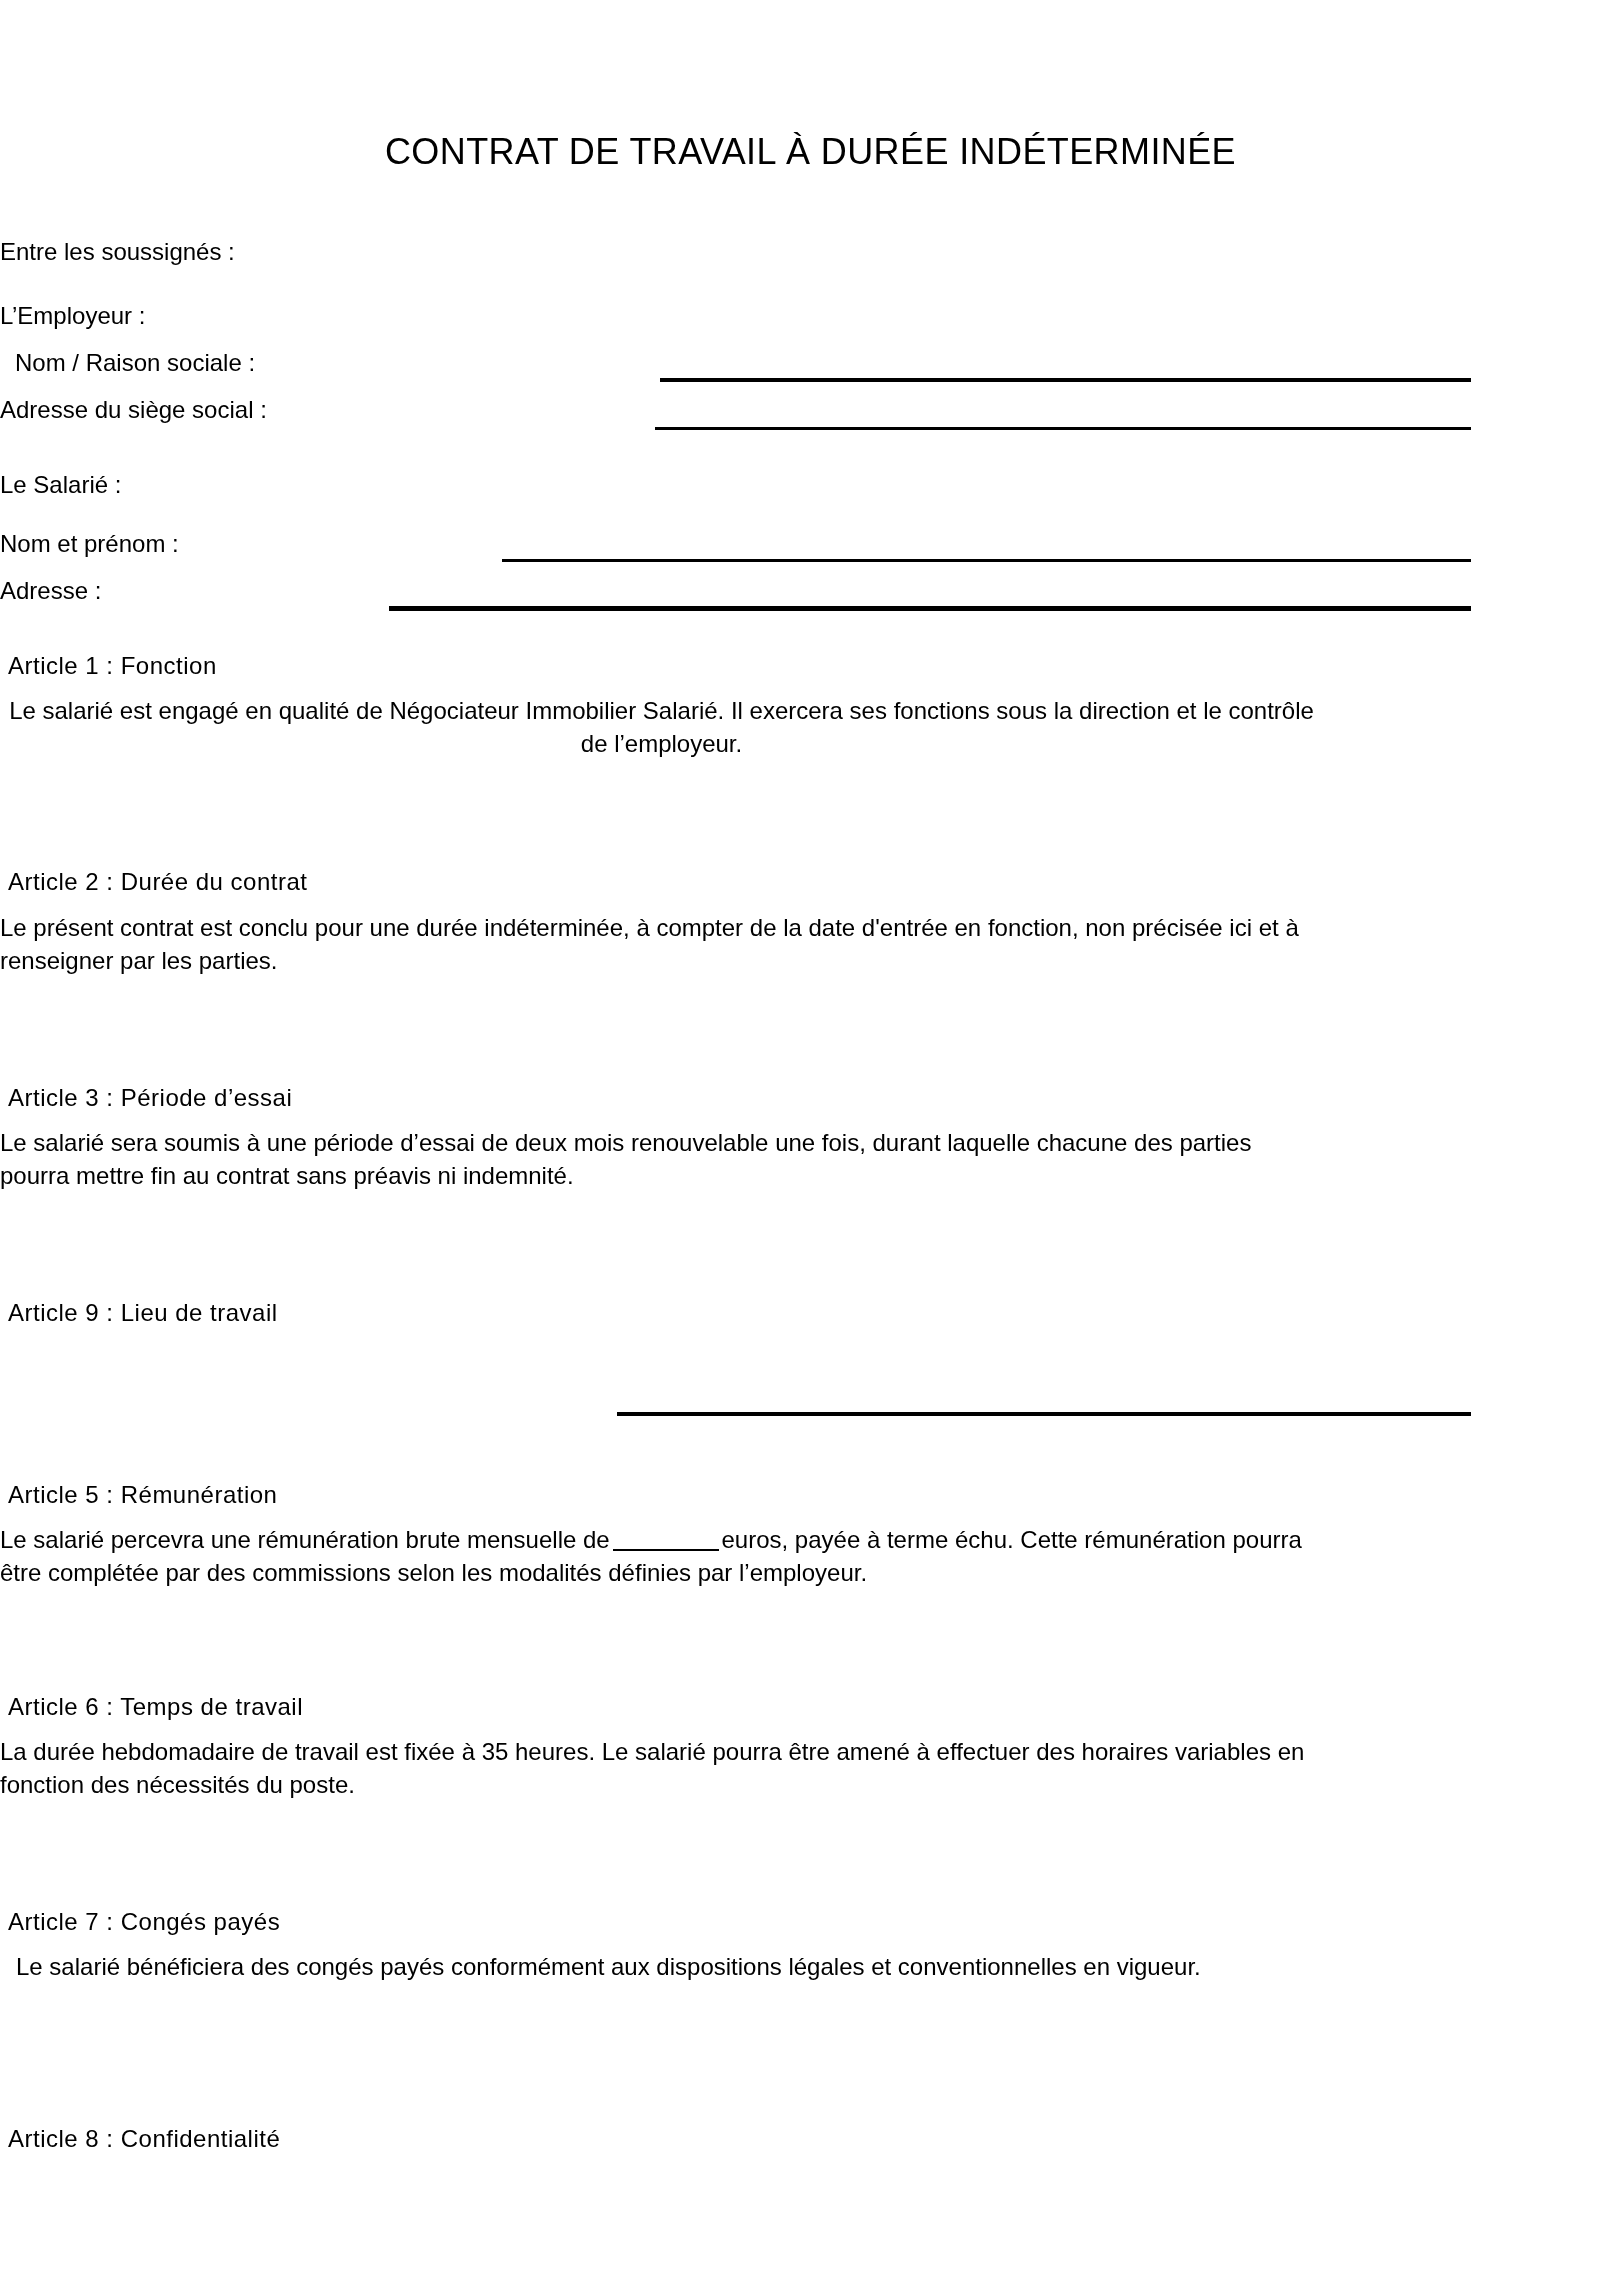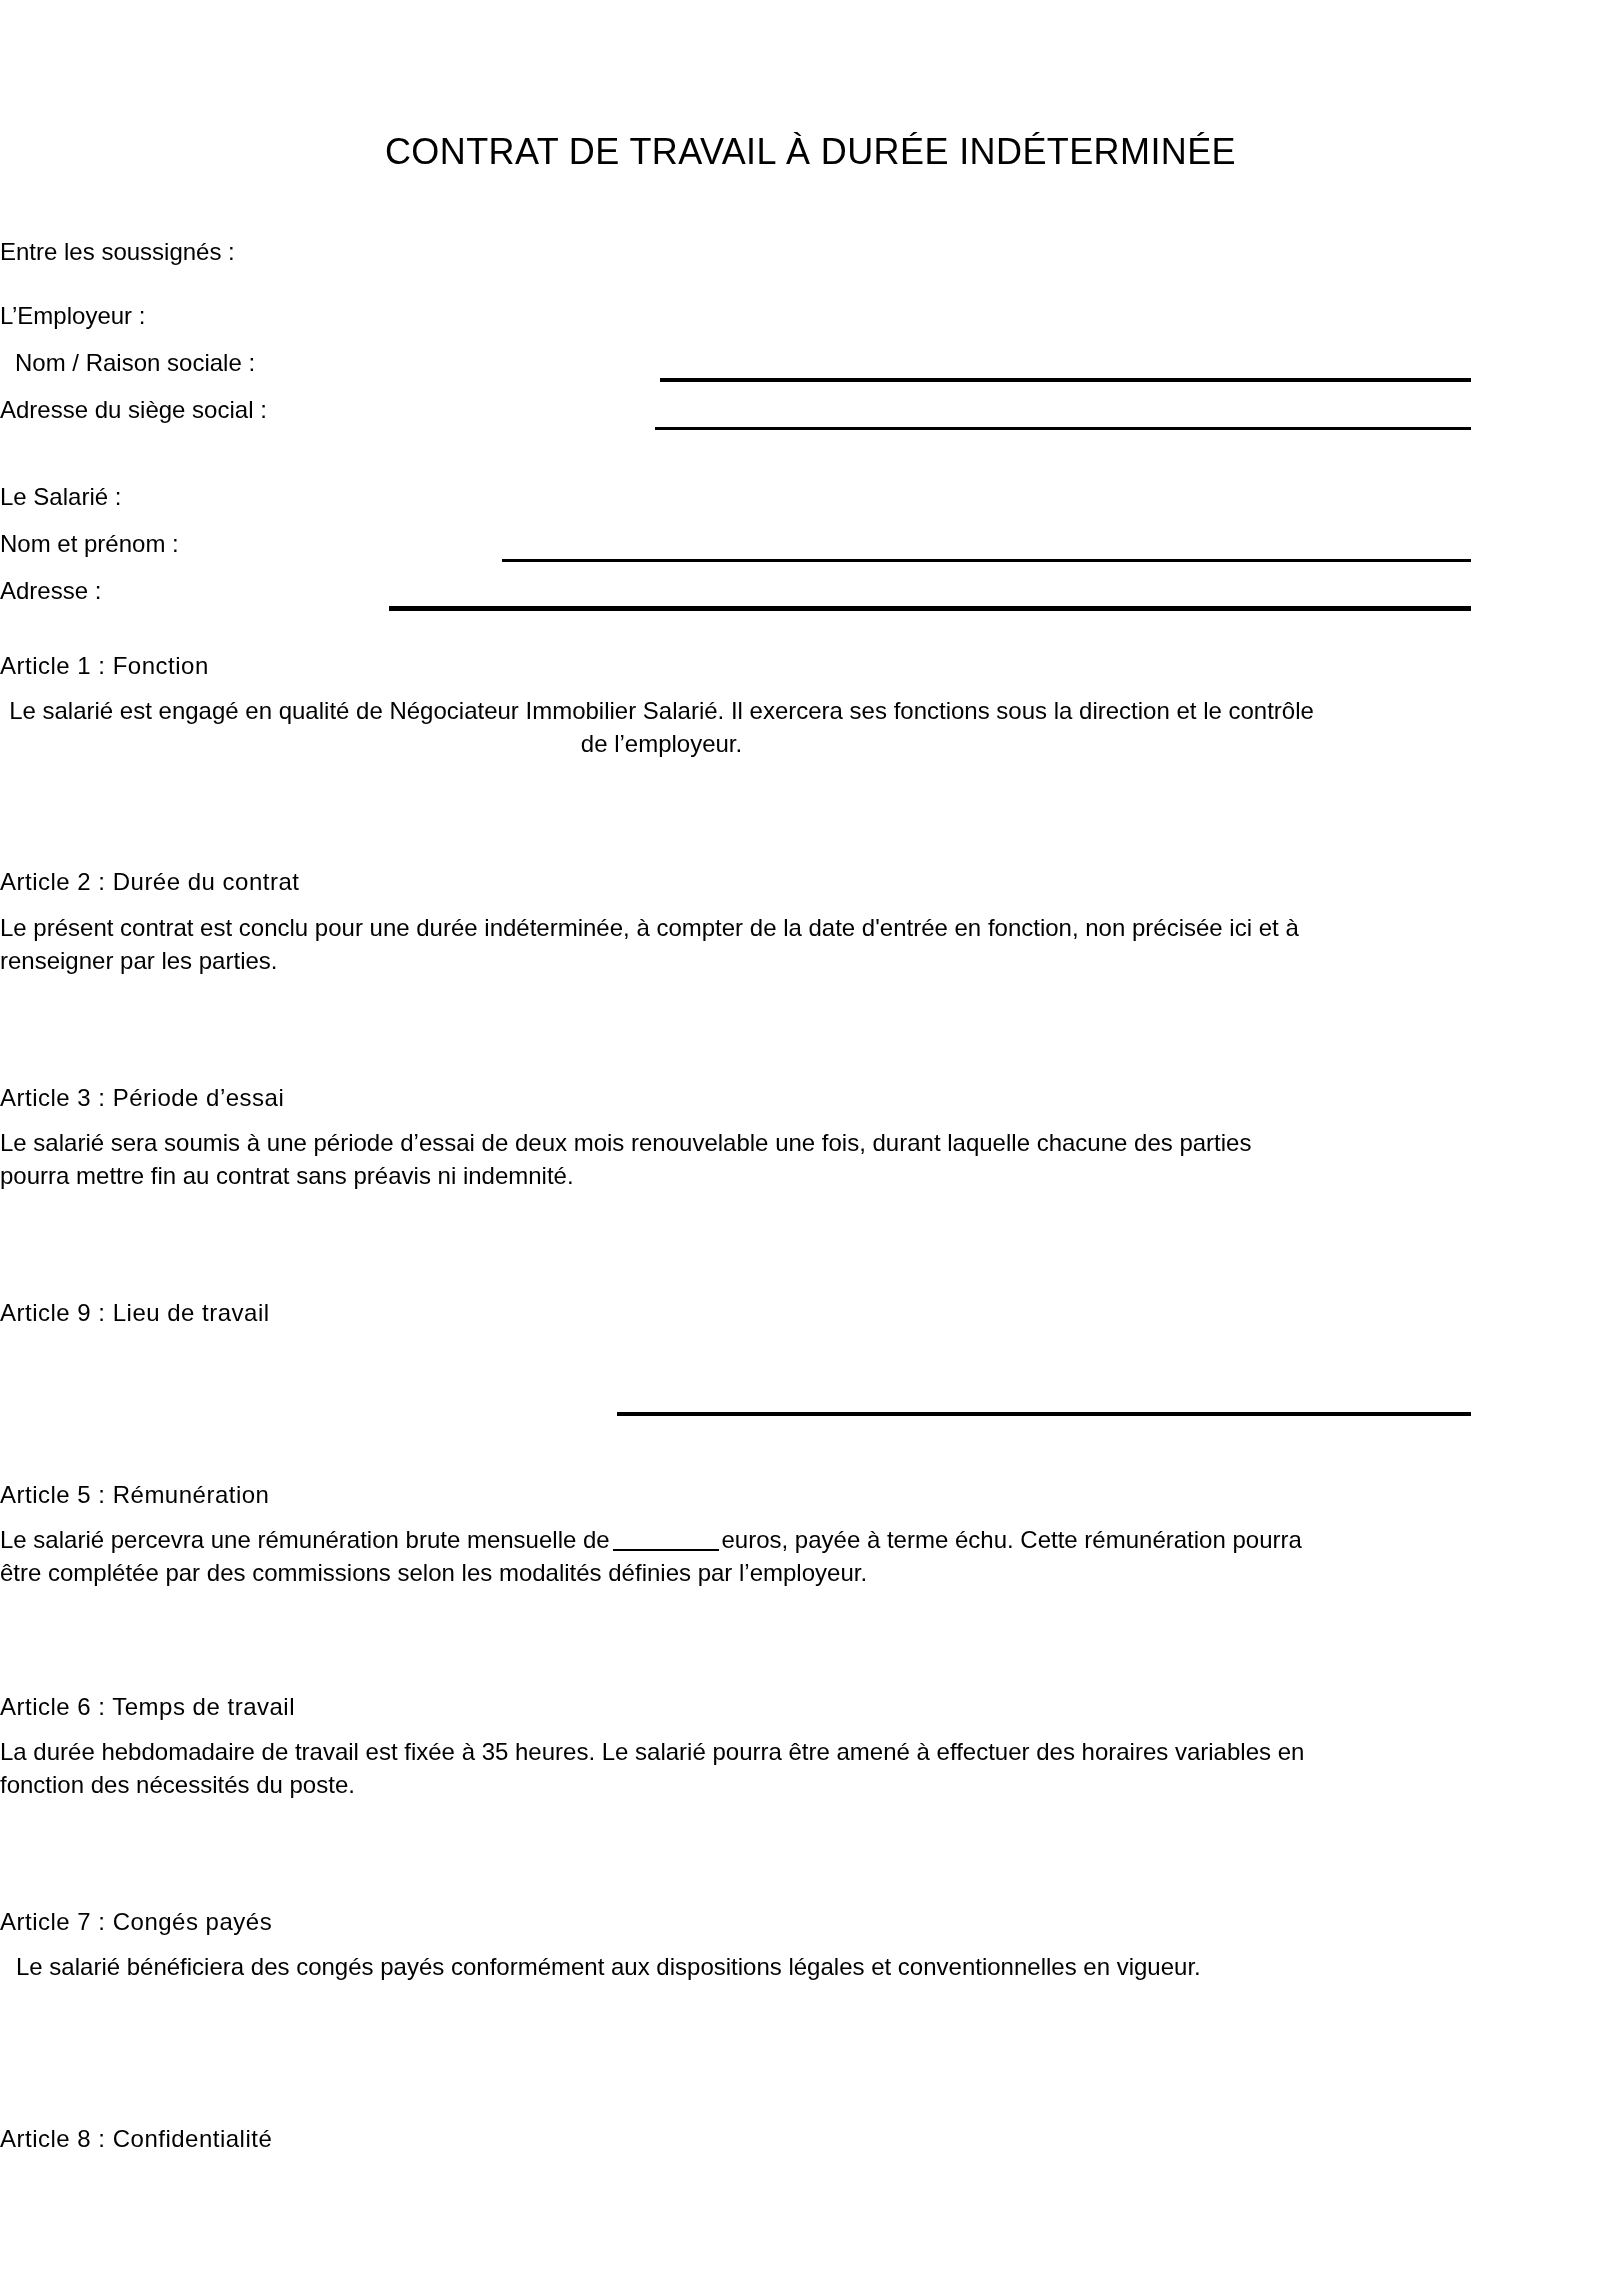--- a/index.html
+++ b/index.html
@@ -47,20 +47,21 @@
     line-height: 33px;
     white-space: nowrap;
   }
   .art-heading {
     position: absolute;
     left: 0;
     font-size: 24px;
     line-height: 33px;
     letter-spacing: 0.5px;
     white-space: nowrap;
+    padding-left: 8px;
   }
 
   
   .rule {
     position: absolute;
     background: #000000;
   }
 
   .blank-inline {
     display: inline-block;
@@ -80,21 +81,21 @@
   <div class="label-line" style="top:235px;">Entre les soussignés :</div>
 
   <div class="label-line" style="top:299px;">L’Employeur :</div>
 
   <div class="label-line" style="top:346px;margin-left:15px;">Nom / Raison sociale :</div>
   <div class="rule" style="left:660px; top:378px; width:811px; height:3.9px;"></div>
 
   <div class="label-line" style="top:393px;text-align:right;">Adresse du siège social :</div>
   <div class="rule" style="left:655px; top:427px; width:816px; height:2.9px;"></div>
 
-  <div class="label-line" style="top:480px;text-align:right;">Le Salarié :</div>
+  <div class="label-line" style="top:468px;text-align:right;">Le Salarié :</div>
 
   <div class="label-line" style="top:527px;">Nom et prénom :</div>
   <div class="rule" style="left:502px; top:559px; width:969px; height:2.9px;"></div>
 
   <div class="label-line" style="top:574px;">Adresse :</div>
   <div class="rule" style="left:389px; top:606px; width:1082px; height:4.9px;"></div>
 
   <div class="art-heading" style="top:649px;">Article 1 : Fonction</div>
   <div class="para" style="top:694px;text-align:center;">Le salarié est engagé en qualité de Négociateur Immobilier Salarié. Il exercera ses fonctions sous la direction et le contrôle de l’employeur.</div>
 

